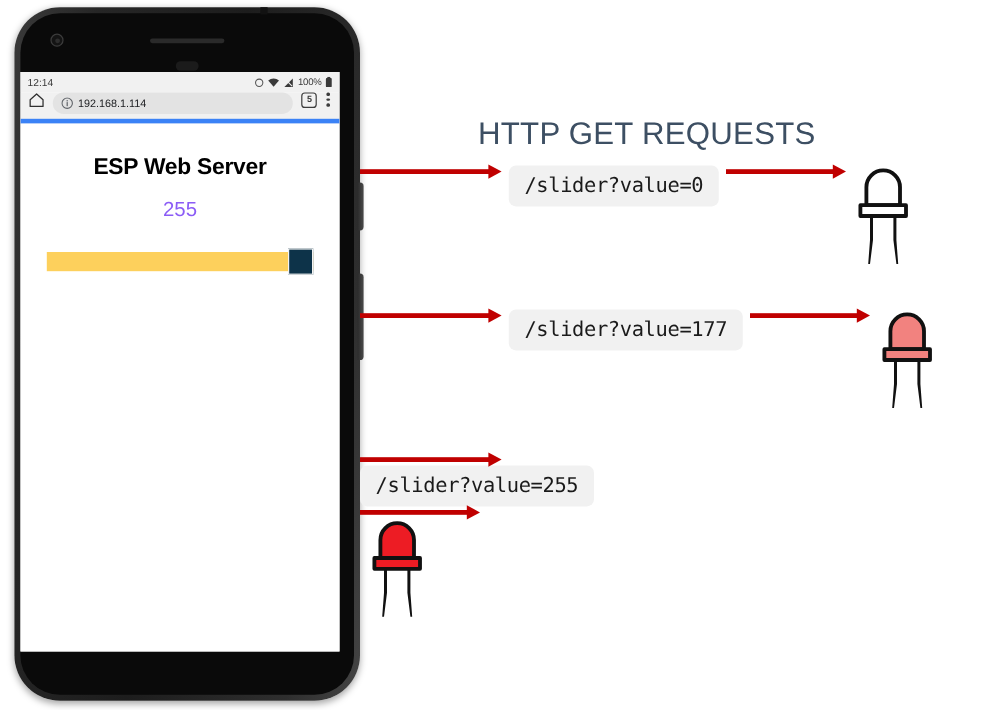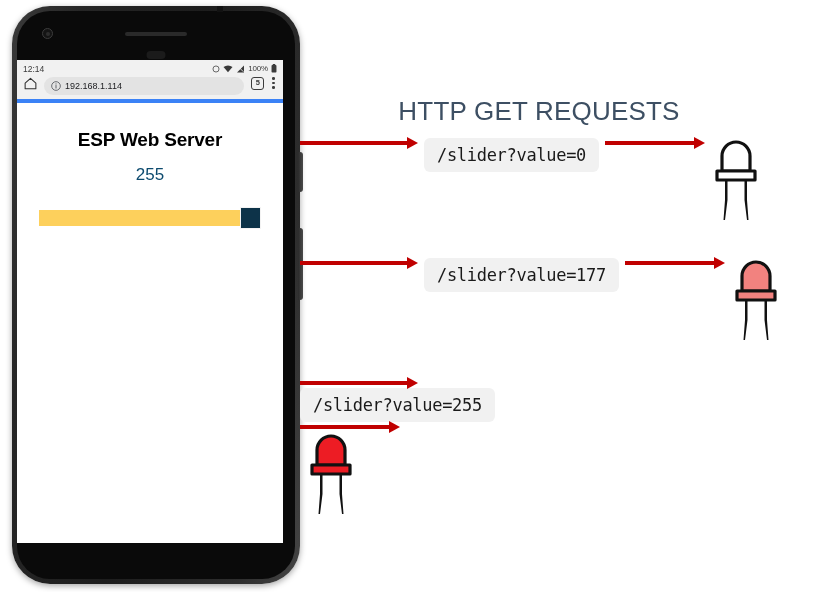--- a/index.html
+++ b/index.html
@@ -173,21 +173,21 @@
   .page-title {
     text-align: center;
     font-size: 19px;
     font-weight: bold;
     color: #000;
     letter-spacing: -.2px;
   }
   .slider-value {
     text-align: center;
     font-size: 17px;
-    color: #0c4a6e;
+    color: #8b5cf6;
     margin-top: 14px;
   }
 
   .slider-wrap {
     margin: 22px auto 0;
     width: 222px;
     height: 22px;
     position: relative;
   }
   .slider-track {

